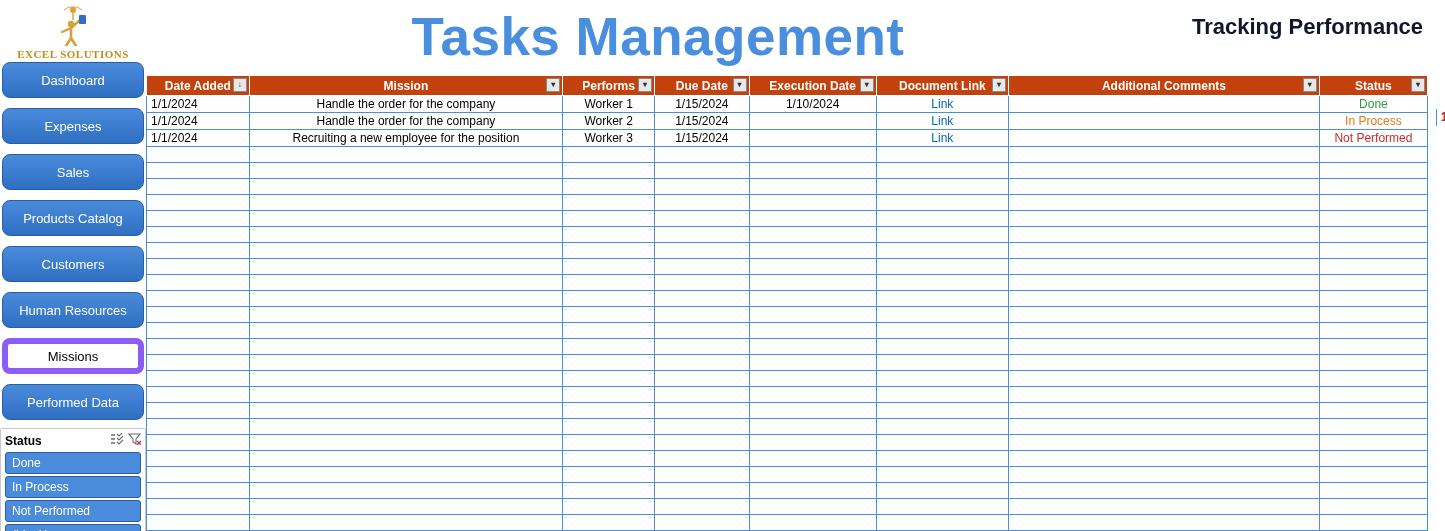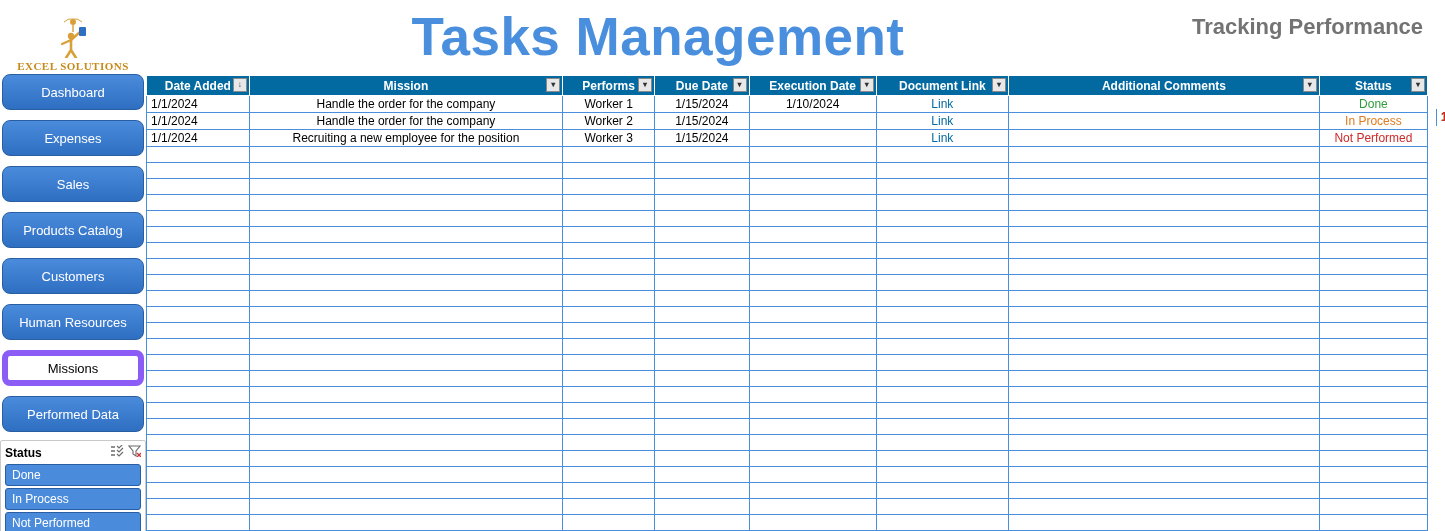--- a/index.html
+++ b/index.html
@@ -7,21 +7,21 @@
     font-family: "Segoe UI", Tahoma, Arial, sans-serif;
     font-size: 12px;
     background: #fff;
     width: 1445px;
     height: 531px;
     overflow: hidden;
     display: flex;
   }
   
   .sidebar { width: 146px; background: #fff; display: flex; flex-direction: column; }
-  .logo-wrap { width: 146px; height: 84px; display: flex; flex-direction: column; align-items: center; justify-content: flex-start; padding-top: 16px; }
+  .logo-wrap { width: 146px; height: 84px; display: flex; flex-direction: column; align-items: center; justify-content: flex-start; padding-top: 4px; }
   .logo-icon { width: 42px; height: 42px; position: relative; }
   .brand { font-size: 11px; letter-spacing: .5px; font-weight: 600; color: #c78a1a; margin-top: 2px; font-family: "Times New Roman", serif; }
   .nav-list { display: flex; flex-direction: column; gap: 10px; padding: 2px; }
   .nav-btn {
     background: linear-gradient(#4b8bdc, #2f6fc2);
     color: #fff; border: 1px solid #2a5ea3;
     border-radius: 8px; height: 36px; display: flex;
     align-items: center; justify-content: center;
     font-size: 13px; cursor: pointer;
   }
@@ -43,32 +43,32 @@
     font-size: 53px;
     color: #4a8fdd;
     font-weight: 600;
     padding: 6px 0 8px;
     letter-spacing: .5px;
   }
   .title-right {
     width: 275px;
     text-align: center;
     font-size: 22px;
-    color: #737373;
+    color: #0f172a;
     font-weight: 600;
     padding: 14px 4px 0;
   }
   .content-row { display: flex; gap: 8px; }
   .tasks-wrap { flex: 1 1 auto; }
   .track-wrap { width: 275px; padding-right: 8px; }
 
   
   table.tasks { border-collapse: collapse; width: 100%; table-layout: fixed; }
   table.tasks th {
-    background: #0369a1; color: #fff; font-weight: 600;
+    background: #c2410c; color: #fff; font-weight: 600;
     font-size: 12px; padding: 2px 4px; text-align: center;
     border: 1px solid #fff; position: relative; height: 20px;
     white-space: nowrap;
   }
   .drop {
     position: absolute; right: 2px; top: 2px;
     width: 14px; height: 14px; background: #e8e8e8;
     border: 1px solid #888; display: flex; align-items: center;
     justify-content: center; font-size: 8px; color: #333;
     cursor: pointer; line-height: 1;

